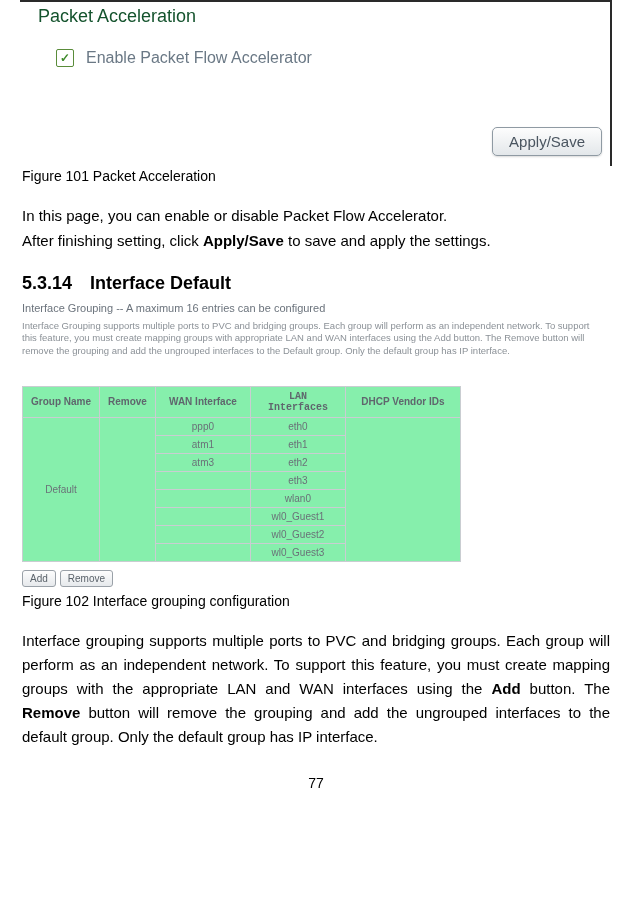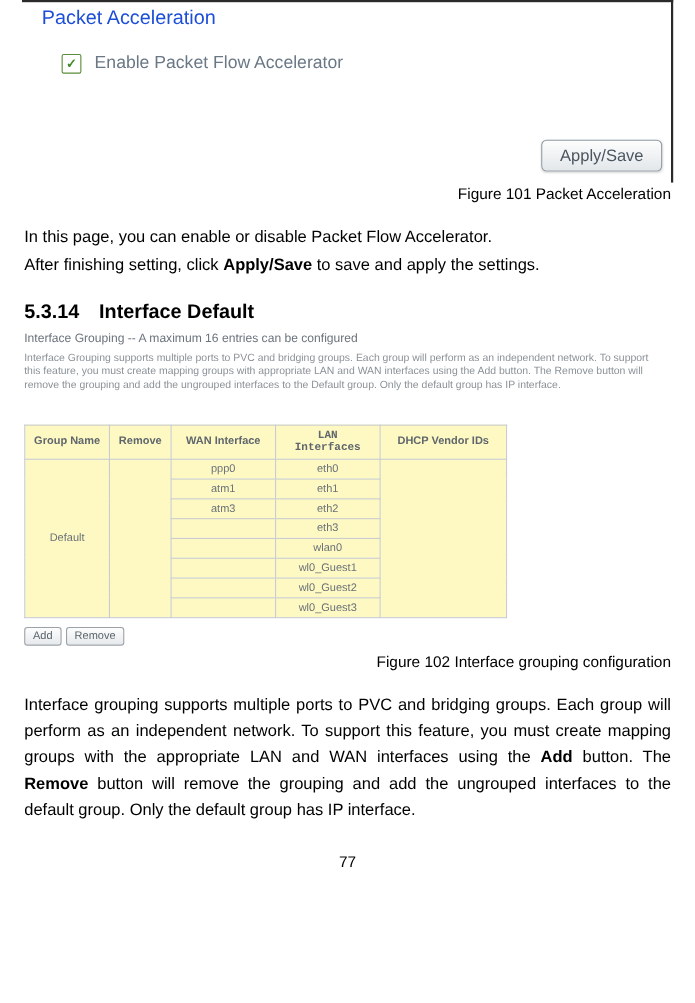--- a/index.html
+++ b/index.html
@@ -16,21 +16,21 @@
       box-sizing: border-box;
       position: relative;
     }
     .top-region {
       border-top: 2px solid #2a2a2a;
       border-right: 2px solid #2a2a2a;
       margin: 0 -2px 0 -2px;
       padding: 4px 8px 8px 18px;
     }
     .panel-title {
-      color: #1d4ed8;
+      color: #14532d;
       font-family: "Segoe UI", Arial, sans-serif;
       font-size: 18px;
       margin: 0 0 22px 0;
     }
     .chk-row {
       display: flex;
       align-items: center;
       gap: 12px;
       margin-left: 18px;
       margin-bottom: 60px;
@@ -62,21 +62,21 @@
       font-family: "Segoe UI", Arial, sans-serif;
       font-size: 15px;
       color: #4a5560;
       padding: 5px 16px;
       border: 1px solid #8f9aa3;
       border-radius: 5px;
       background: linear-gradient(#fdfdfd, #e3e7ea);
       box-shadow: 0 1px 2px rgba(0,0,0,0.15);
     }
     .caption {
-      text-align: right;
+      text-align: left;
       font-size: 14px;
       margin-top: 2px;
       margin-bottom: 20px;
     }
     .body-text {
       font-size: 15px;
       line-height: 1.55;
       margin: 0 0 2px 0;
     }
     .body-para {
@@ -117,21 +117,21 @@
     }
     table.gs-table {
       border-collapse: collapse;
       font-size: 10px;
       color: #6a7178;
     }
     table.gs-table th, table.gs-table td {
       border: 1px solid #c9cdd1;
       padding: 3px 8px;
       text-align: center;
-      background: #fef9c3;
+      background: #86efac;
     }
     table.gs-table th {
       font-weight: bold;
       color: #5f666d;
       padding: 4px 8px;
     }
     .td-wide { width: 78px; }
     .td-lan { width: 78px; font-family: Liberation Mono, monospace; }
     .td-vendor { width: 98px; }
     .gs-btns {

